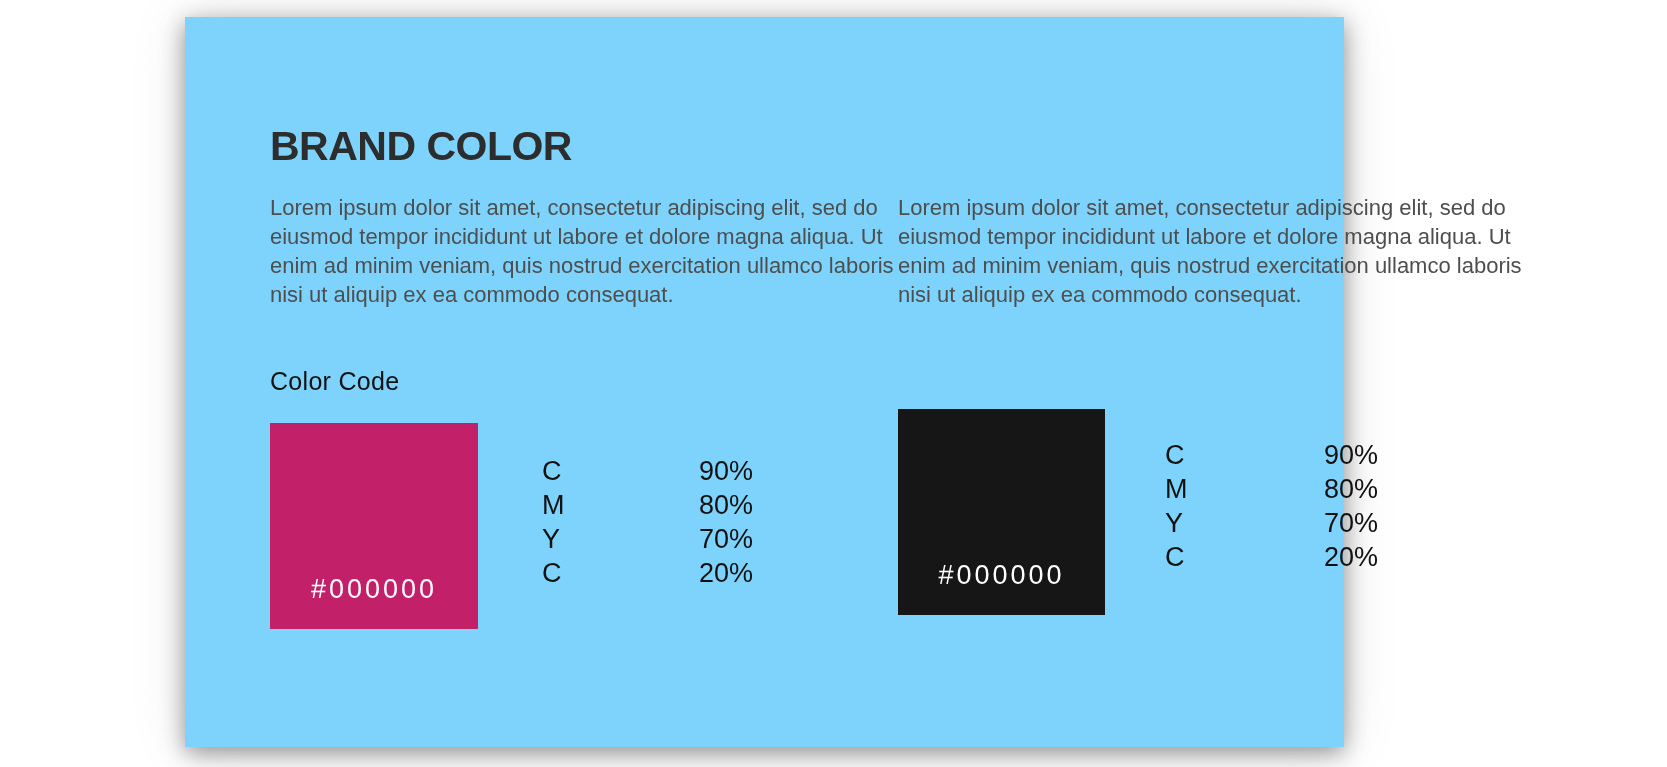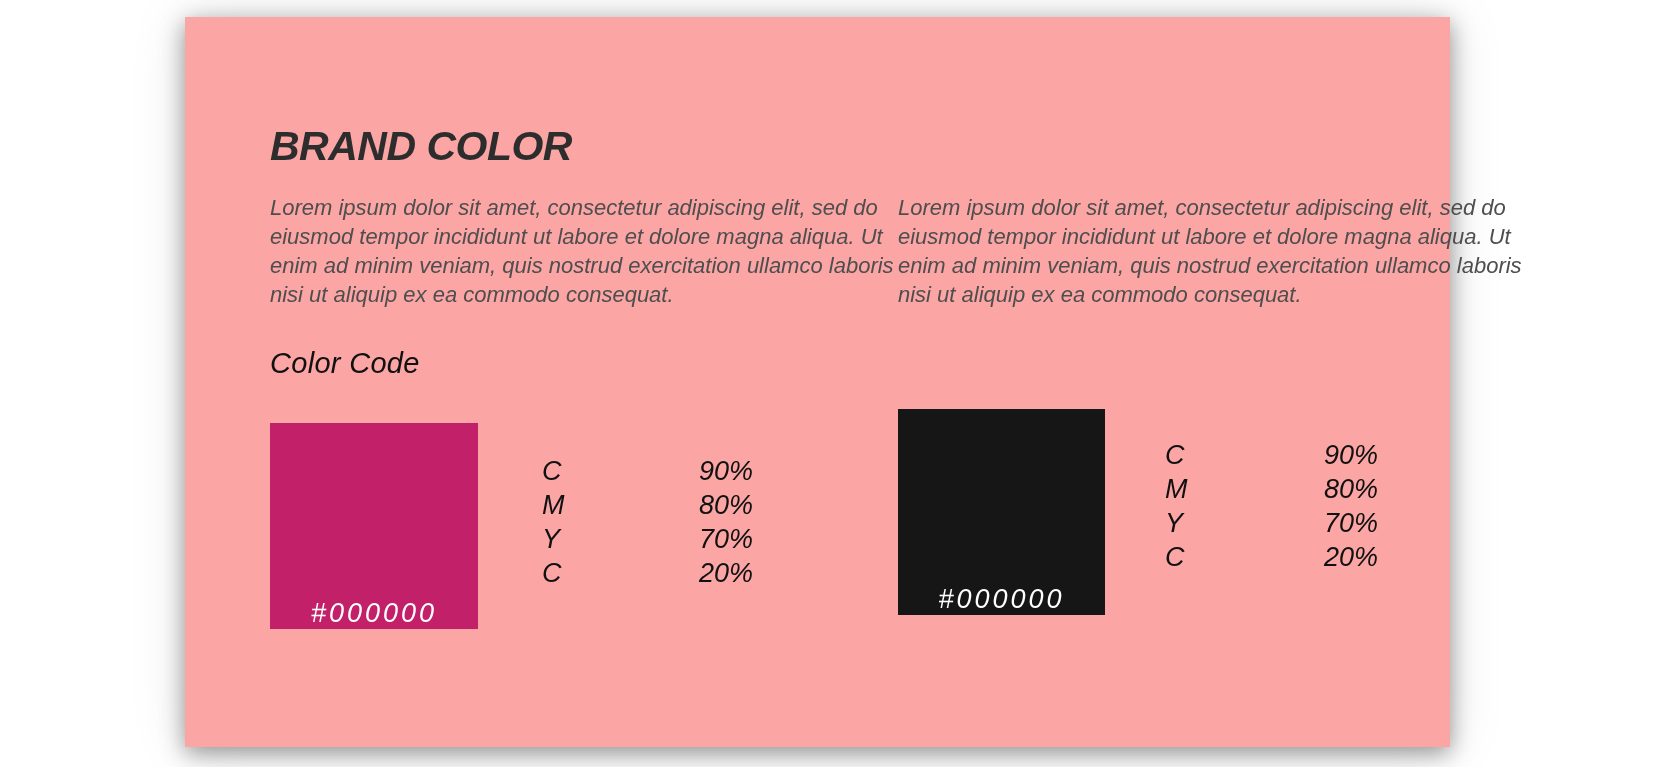--- a/index.html
+++ b/index.html
@@ -6,24 +6,23 @@
   html, body {
     width: 1667px; height: 767px;
     background: #ffffff;
     font-family: "Liberation Sans", sans-serif;
     position: relative;
     overflow: hidden;
   }
   .card {
     position: absolute;
     left: 185px; top: 17px;
-    width: 1265px; height: 730px;
-    background: #fca5a5;
+    width: 1159px; height: 730px;
+    background: #7dd3fc;
     box-shadow: 0 6px 22px rgba(0,0,0,0.40), 0 0 55px rgba(0,0,0,0.10);
-    font-style: italic;
   }
   .title {
     position: absolute;
     left: 85px; top: 108px;
     font-size: 41px;
     font-weight: 800;
     letter-spacing: -0.5px;
     color: #2d2d2d;
     line-height: 42px;
     white-space: nowrap;
@@ -34,31 +33,32 @@
     font-size: 22px;
     line-height: 29px;
     color: #4e4e4e;
   }
   .para-left  { left: 85px;  width: 486px; }
   .para-right { left: 713px; width: 487px; }
   .pline { text-align: justify; text-align-last: justify; white-space: nowrap; }
   .pline.last { text-align: right; text-align-last: left; }
   .section-label {
     position: absolute;
-    left: 85px; top: 330px;
-    font-size: 29px;
+    left: 85px; top: 350px;
+    font-size: 25px;
     font-weight: 400;
     color: #111111;
     letter-spacing: 0.3px;
   }
   .swatch {
     position: absolute;
     display: flex;
     align-items: flex-end;
     justify-content: center;
+    padding-bottom: 24px;
   }
   .swatch-left  { left: 85px;  top: 406px; width: 208px; height: 206px; }
   .swatch-right { left: 713px; top: 392px; width: 207px; height: 206px; }
   .hex {
     color: #ffffff;
     font-size: 27px;
     font-weight: 400;
     letter-spacing: 3px;
     white-space: nowrap;
   }

